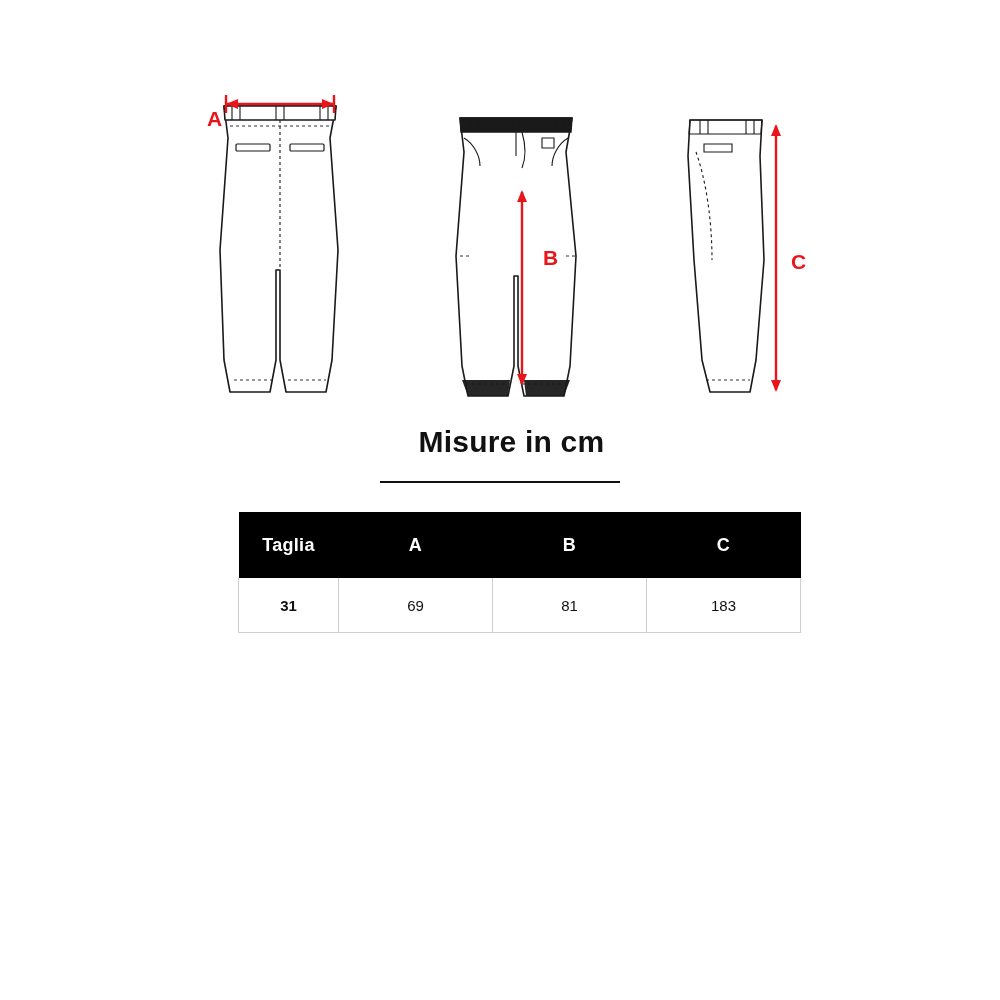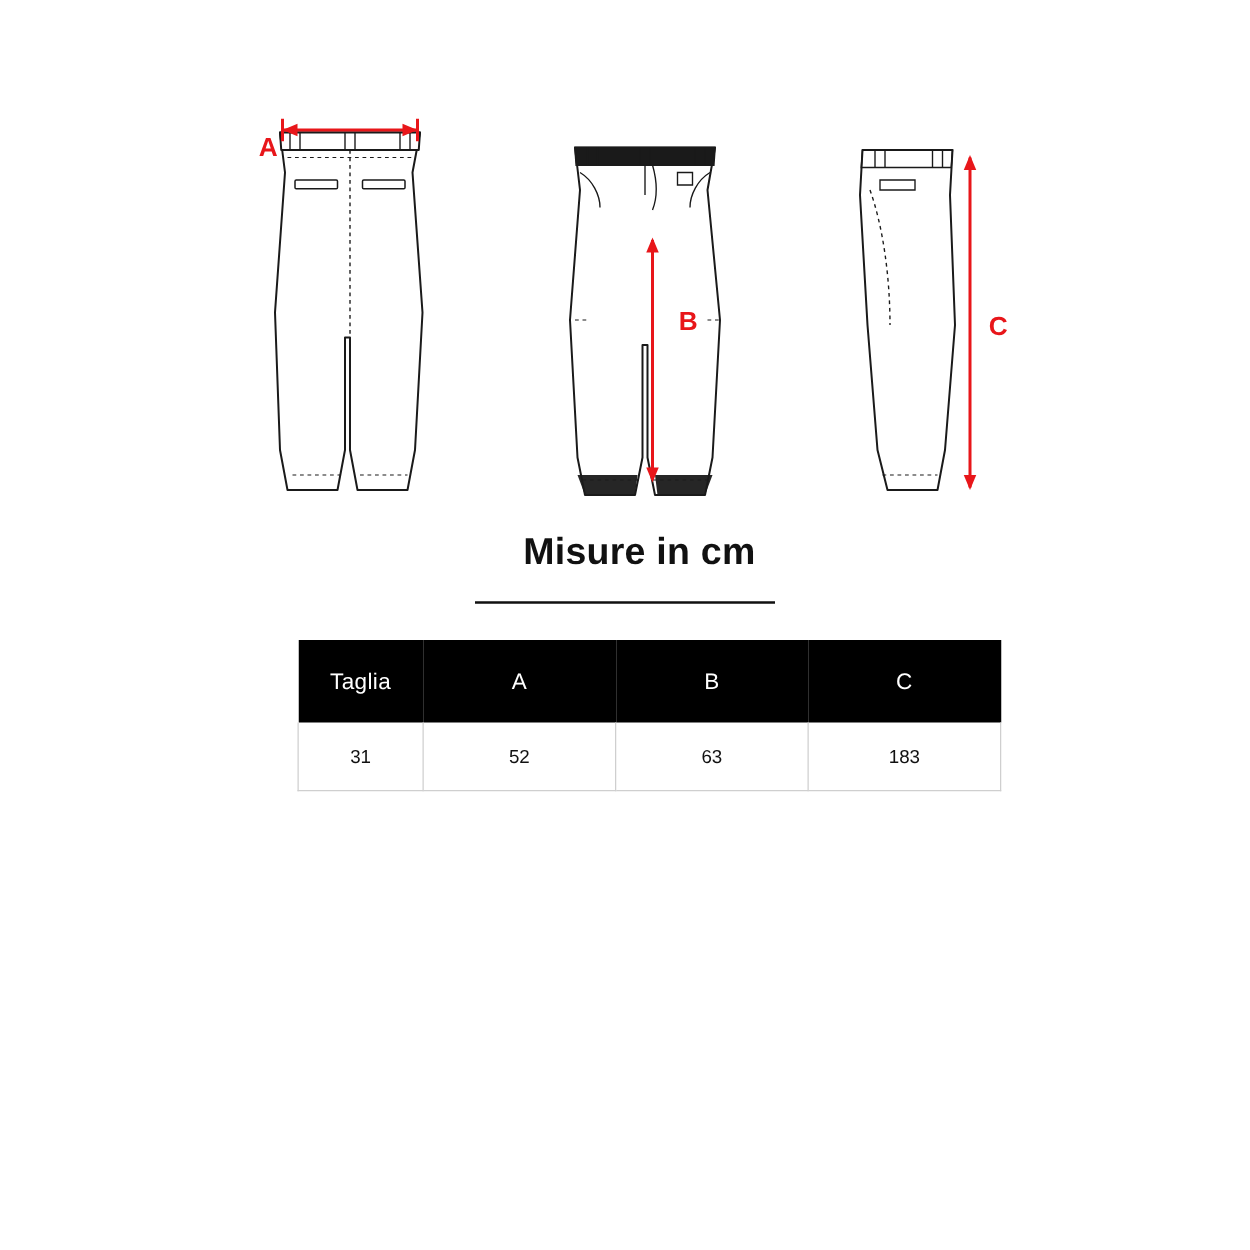--- a/index.html
+++ b/index.html
@@ -76,36 +76,36 @@
   }
   table.size-table {
     border-collapse: collapse;
     width: 562px;
     table-layout: fixed;
   }
   table.size-table thead th {
     background: #000000;
     color: #ffffff;
     font-size: 18px;
-    font-weight: normal;
+    font-weight: bold;
     height: 64px;
     text-align: center;
     border: none;
     letter-spacing: 0.3px;
   }
   table.size-table tbody td {
     height: 52px;
     text-align: center;
     font-size: 15px;
     color: #111111;
     border: 1px solid #cfcfcf;
     border-top: none;
   }
   table.size-table tbody td.size-cell {
-    font-weight: normal;
+    font-weight: bold;
   }
   table.size-table col.c-size { width: 100px; }
   table.size-table col.c-a    { width: 154px; }
   table.size-table col.c-b    { width: 154px; }
   table.size-table col.c-c    { width: 154px; }
 </style>
 </head>
 <body>
 
 <div class="sheet">
@@ -232,21 +232,21 @@
         <tr>
           <th>Taglia</th>
           <th>A</th>
           <th>B</th>
           <th>C</th>
         </tr>
       </thead>
       <tbody>
         <tr>
           <td class="size-cell">31</td>
-          <td>52</td>
-          <td>63</td>
+          <td>69</td>
+          <td>81</td>
           <td>183</td>
         </tr>
       </tbody>
     </table>
   </div>
 
 </div>
 
 </body></html>

